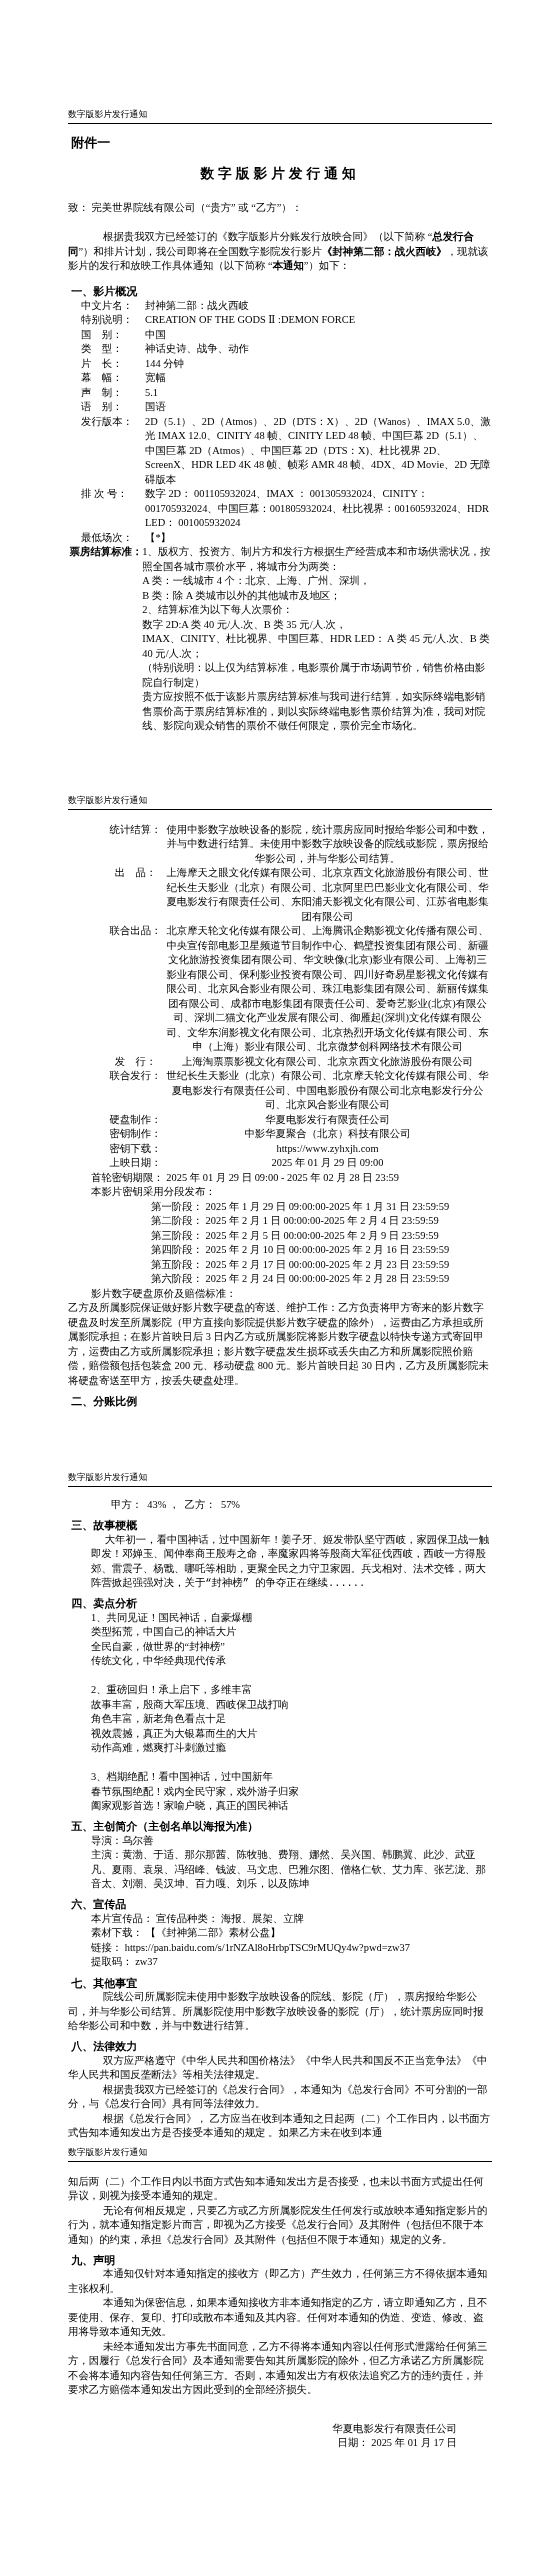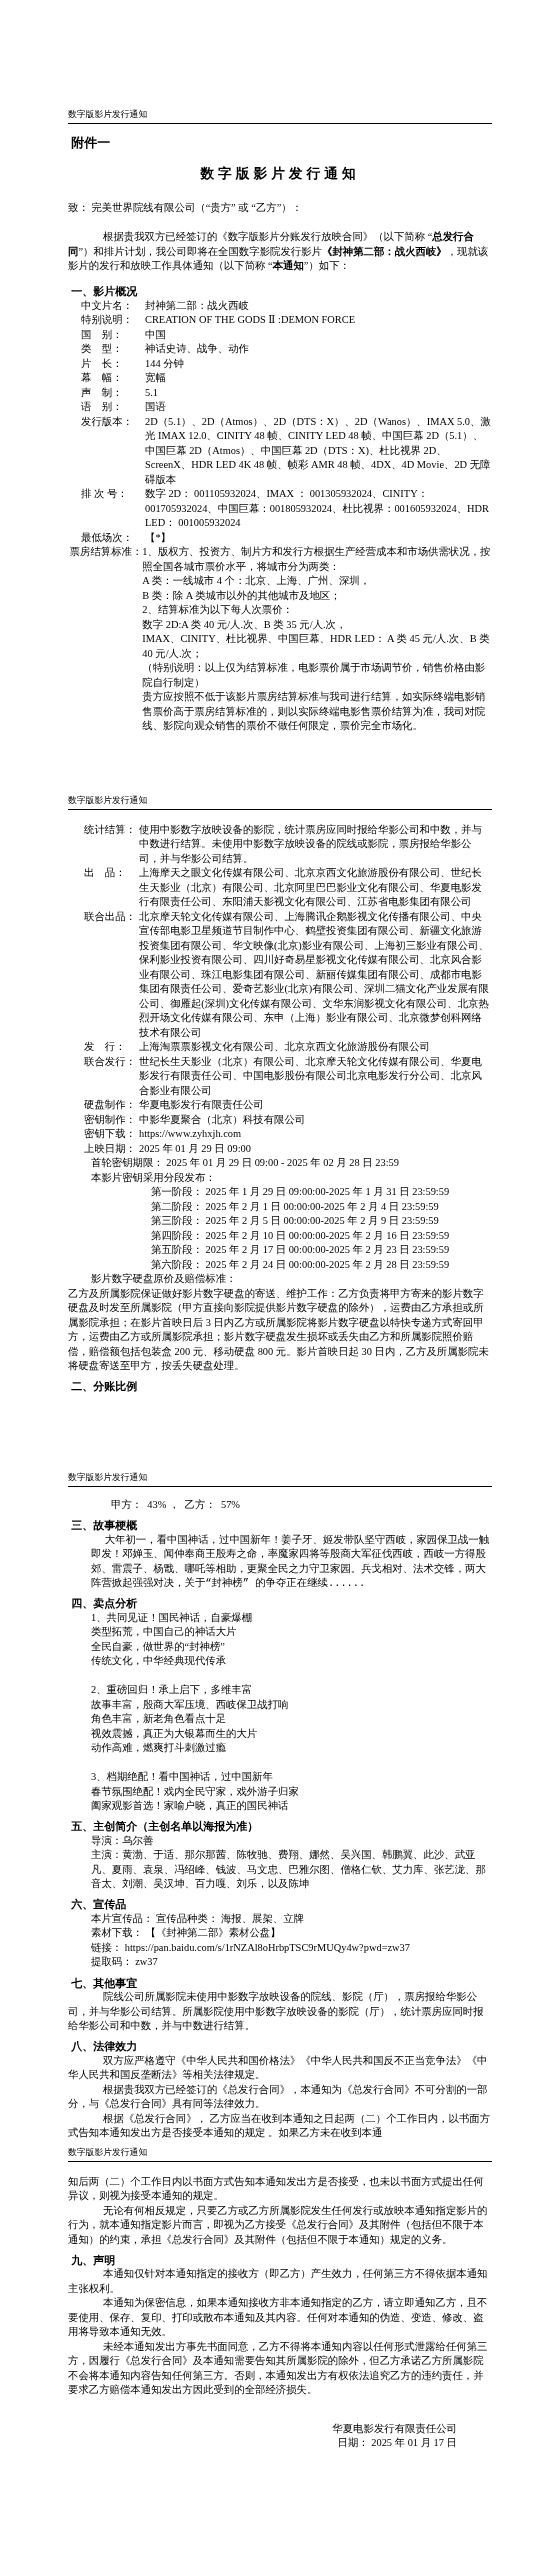--- a/index.html
+++ b/index.html
@@ -19,22 +19,22 @@
   .attach{font-weight:bold;font-size:13px;margin:11.3px 0 0 3.2px;line-height:16px;}
   .title{font-weight:bold;font-size:13.7px;line-height:19.3px;text-align:center;letter-spacing:4px;margin-top:13px;}
   .to{margin-top:17.7px;margin-bottom:14.5px;}
   .ind{text-indent:35px;}
   .sec{font-weight:bold;font-size:11px;margin-left:3.2px;margin-top:5.6px;}
   .b{font-weight:bold;}
   .frow{display:flex;margin-left:13px;}
   .flab1{flex:none;width:64px;white-space:pre;}
   .fval{flex:1;}
   .bo-row{display:flex;margin-left:1.6px;}
-  .flab-bo{flex:none;white-space:pre;}
-  .frow2{display:flex;margin-left:16px;}
+  .flab-bo{flex:none;white-space:pre;font-weight:bold;}
+  .frow2{display:flex;margin-left:40px;text-align:center;}
   .flab2{flex:none;width:55px;white-space:pre;}
   .l2{margin-left:23px;}
   .stage{margin-left:83px;}
   .diskpara{}
   .split{margin-left:43px;margin-top:11.3px;white-space:pre;}
   .syn{margin-left:23px;text-indent:13.7px;font-family:Liberation Mono, monospace;}
   .gap{height:14.5px;}
   .c2start{margin-top:13px;}
   .sig{text-align:right;padding-right:35px;margin-top:24px;}
   .sig2{text-align:right;padding-right:35px;}

